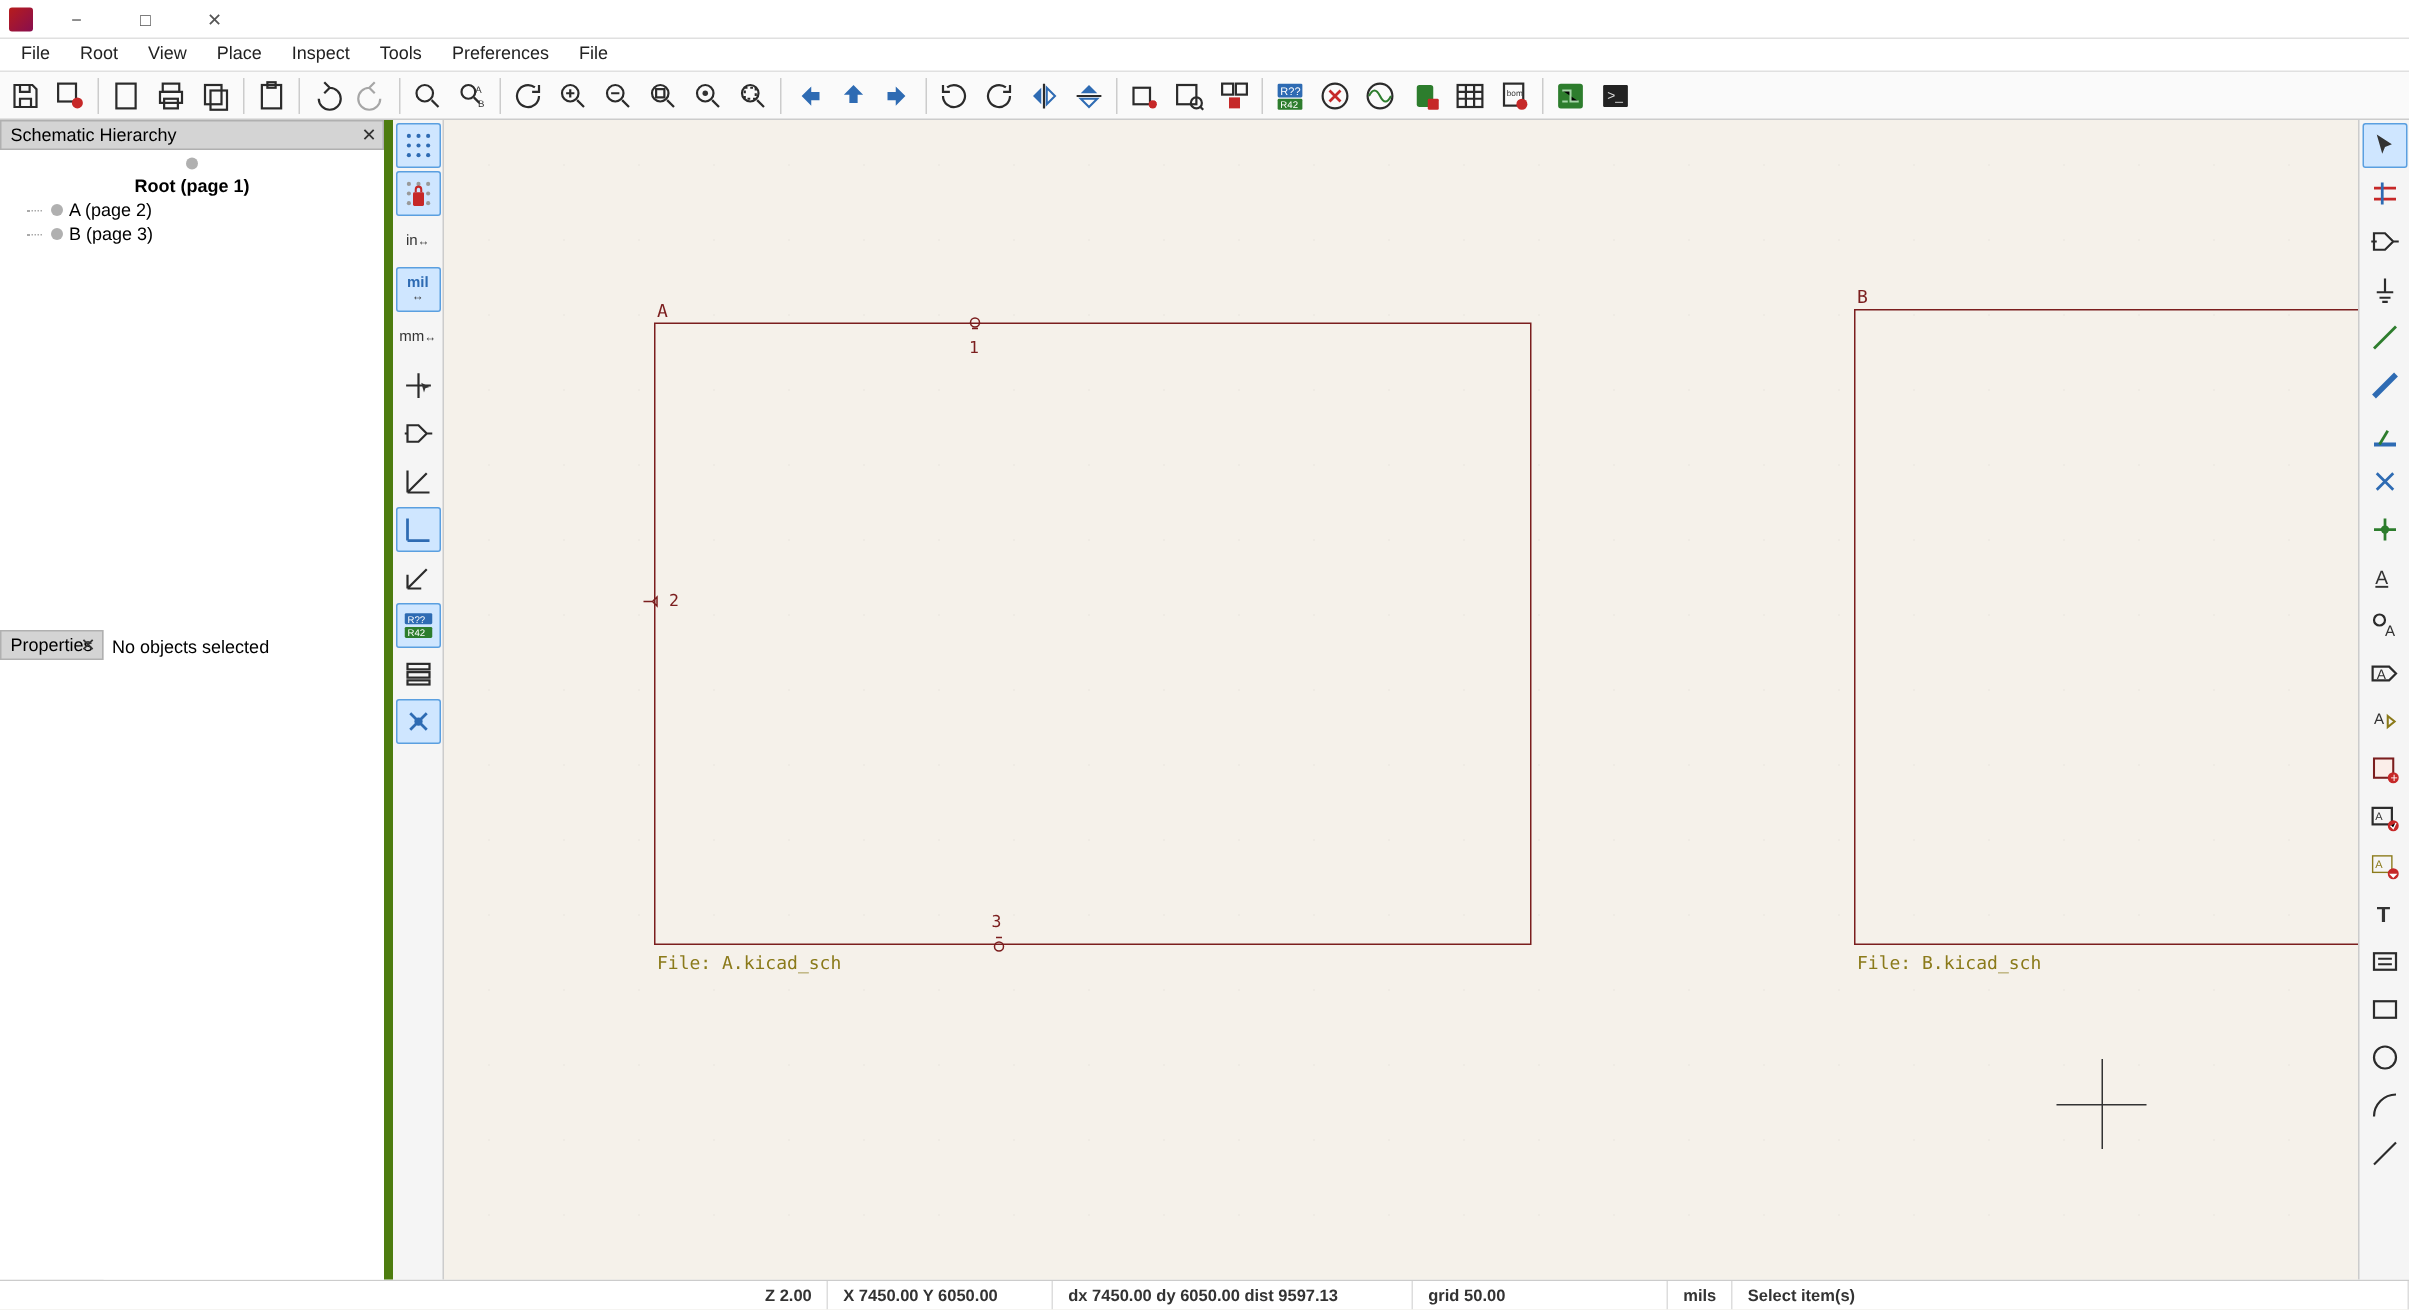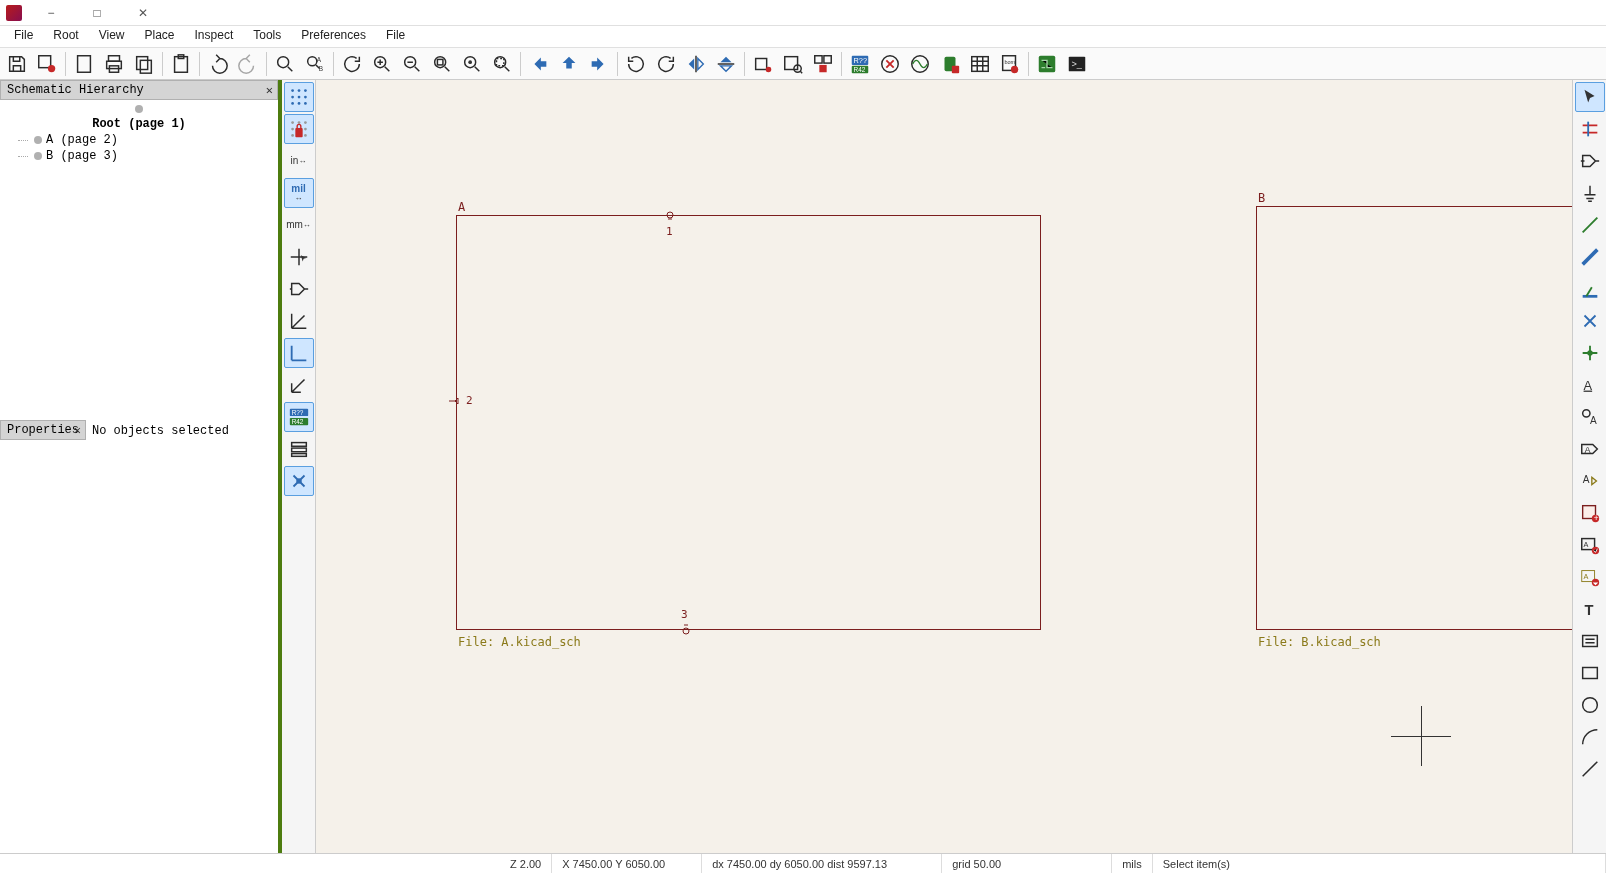--- a/index.html
+++ b/index.html
@@ -14,21 +14,21 @@
   .menubar { height: 22px; background: #fff; display: flex; align-items: flex-start; padding: 0 4px; border-bottom: 1px solid #e0e0e0; }
   .menubar .menu-item { padding: 2px 10px; cursor: pointer; color:#222; }
   
   .main-toolbar { height: 32px; background: #fafafa; border-bottom: 1px solid #ccc; display:flex; align-items:center; padding:0 2px; gap:0; }
   .tb-btn { width: 30px; height: 28px; display:flex; align-items:center; justify-content:center; cursor:pointer; border:1px solid transparent; }
   .tb-sep { width:1px; height:24px; background:#ccc; margin:0 3px; }
   .tb-btn svg { width:22px; height:22px; }
   
   .body-area { display:flex; height: calc(873px - 26px - 22px - 32px - 20px); }
   
-  .left-panel { width: 282px; background:#fff; border-right:4px solid #4d7c0f; display:flex; flex-direction:column;font-family:Liberation Mono, monospace; }
+  .left-panel { width: 262px; background:#fff; border-right:6px solid #4d7c0f; display:flex; flex-direction:column; }
   .panel-header { background:#d4d4d4; border:1px solid #b0b0b0; height:20px; display:flex; align-items:center; padding:0 6px; font-size:12px; position:relative; }
   .panel-header .close-x { position:absolute; right:4px; cursor:pointer; color:#333; font-size:12px; }
   .hierarchy-body { flex:0 0 320px; background:#fff; overflow:auto; padding:4px 6px; }
   .tree-item { display:flex; align-items:center; gap:4px; padding:1px 0; cursor:pointer; }
   .tree-item .bullet { width:8px; height:8px; border-radius:50%; background:#b0b0b0; }
   .tree-item.root { font-weight:bold;flex-direction:column; }
   .tree-item.child { padding-left:28px; position:relative; }
   .tree-item.child::before { content:""; position:absolute; left:12px; top:50%; width:10px; height:1px; border-top:1px dotted #aaa; }
   .properties-body { flex:1; background:#fff; padding:4px 6px; }
   .hierarchy-wrap { display:flex; flex-direction:column; height:100%; }
@@ -44,21 +44,21 @@
   .dot-grid { position:absolute; inset:0; background-image:radial-gradient(#c9c5bd 0.5px, transparent 0.5px); background-size:50px 50px; background-position: 5px 5px; opacity:0.55; }
   .sheet-rect { position:absolute; border:1.5px solid #7b1e1e; }
   .sheet-label { position:absolute; color:#7b1e1e; font-family:monospace; font-size:12px; }
   .sheet-file { position:absolute; color:#8b7a1a; font-family:monospace; font-size:12px; }
   .pin-num { position:absolute; font-family:monospace; font-size:11px; color:#7b1e1e; }
   .crosshair-h { position:absolute; width:60px; height:1px; background:#333; }
   .crosshair-v { position:absolute; width:1px; height:60px; background:#333; }
   
   .right-tool-strip { width:34px; background:#f5f5f5; border-left:1px solid #ccc; display:flex; flex-direction:column; align-items:center; padding-top:2px; gap:2px; }
   
-  .statusbar { height:20px; background:#fff; border-top:1px solid #ccc; display:flex; align-items:center; font-size:11px; color:#333; }
+  .statusbar { height:20px; background:#fff; border-top:1px solid #ccc; display:flex; align-items:center; font-size:11px; color:#333;font-weight:bold; }
   .status-cell { padding:0 10px; border-right:1px solid #ddd; height:100%; display:flex; align-items:center; }
   .status-cell.first { width:500px; border-right:none; }
   .status-cell.flex { flex:1; }
   .icon-dark { stroke:#2b2b2b; stroke-width:1.6; fill:none; }
 </style>
 </head>
 <body>
 
 <div class="titlebar">
   <div class="app-icon"></div>

